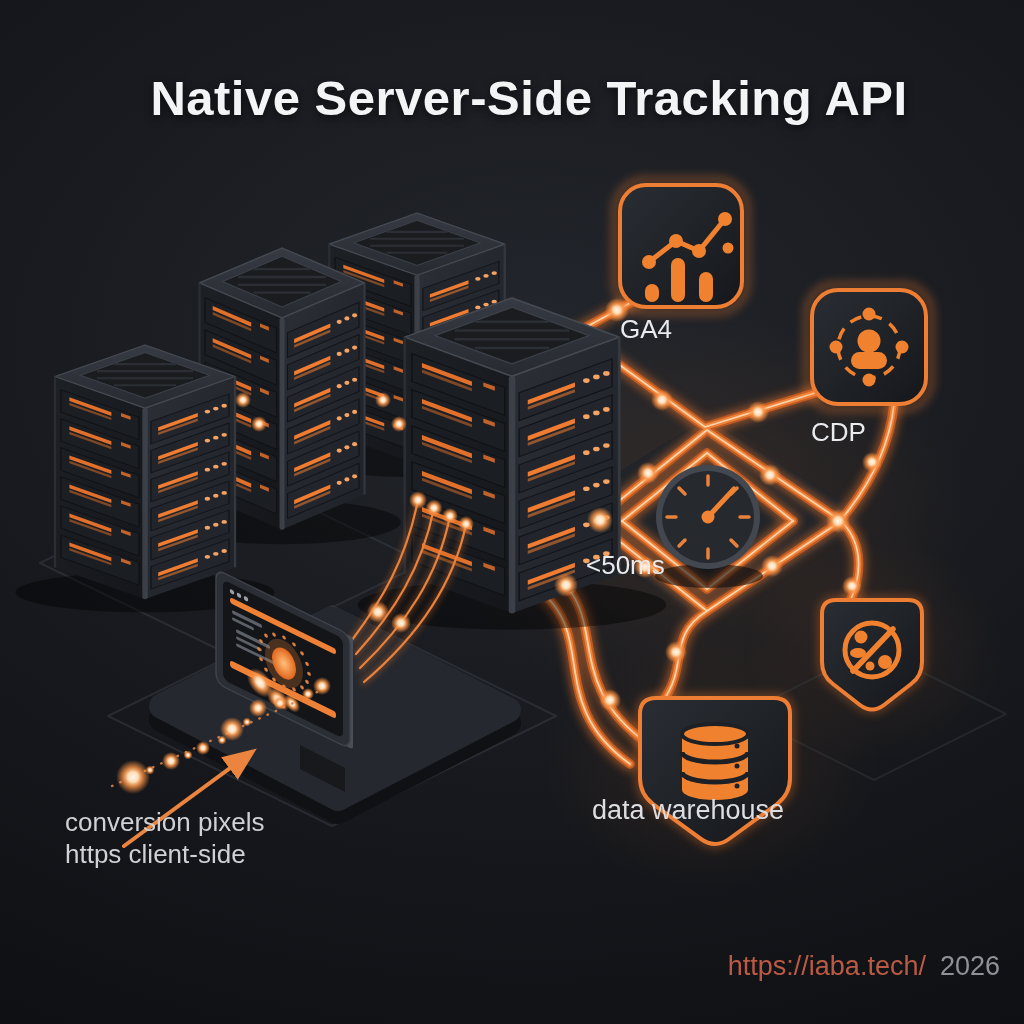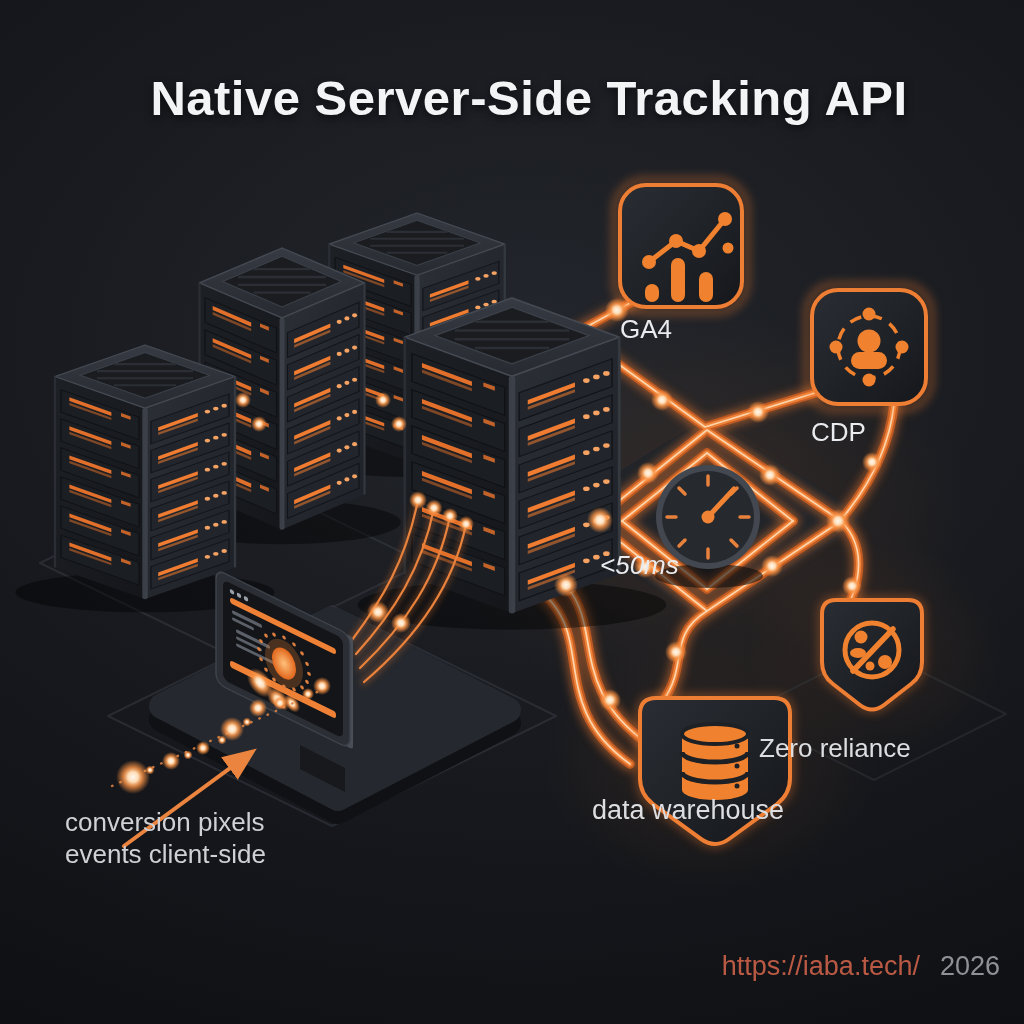--- a/index.html
+++ b/index.html
@@ -6,27 +6,27 @@
   .stage{position:relative;width:1024px;height:1024px;overflow:hidden;
     background:radial-gradient(120% 90% at 50% 34%, #23262c 0%, #181a1f 42%, #0b0c0f 100%);
     font-family:"Liberation Sans", sans-serif;padding-left:34px;}
   .stage svg{position:absolute;left:0;top:0;}
   .label{position:absolute;color:#e9ebee;}
   .title{left:0;right:0;top:70px;text-align:center;font-size:49px;font-weight:700;
     color:#f3f4f6;letter-spacing:.5px;text-shadow:0 3px 8px rgba(0,0,0,.6);}
   .node-label{font-size:26px;font-weight:400;color:#e9ebee;}
   .lbl-ga4{left:620px;top:314px;width:122px;}
   .lbl-cdp{left:811px;top:417px;width:114px;}
-  .lbl-latency{left:600px;top:550px;width:120px;font-style:italic;}
+  .lbl-latency{left:586px;top:550px;width:120px;}
   .lbl-warehouse{left:592px;top:795px;width:200px;font-size:27px;color:#dcdee1;}
   .lbl-nopixels{left:759px;top:733px;width:240px;line-height:31px;color:#dcdee1;}
   .lbl-conversion{left:65px;top:806px;text-align:left;font-size:26px;line-height:32px;color:#cfd1d4;}
   .footer{position:absolute;right:58px;top:951px;font-size:27px;}
   .footer .url{color:#bb5a44;margin-top:32px;}
-  .footer .year{color:#8e9196;margin-left:20px;}
+  .footer .year{color:#8e9196;margin-left:14px;}
   .band-glow{stroke:#e8772e;stroke-width:14;opacity:.55;fill:none;stroke-linejoin:round;stroke-linecap:round;filter:url(#blur5);}
   .band-base{stroke:#c05a23;stroke-width:9.5;fill:none;stroke-linejoin:round;stroke-linecap:round;}
   .band-mid{stroke:#ee8238;stroke-width:5.5;fill:none;stroke-linejoin:round;stroke-linecap:round;}
   .band-core{stroke:#ffd9b4;stroke-width:1.7;fill:none;stroke-linejoin:round;stroke-linecap:round;opacity:.95;}
   .thin{stroke:#e8823c;stroke-width:2.2;fill:none;stroke-linecap:round;}
   .thin-glow{stroke:#e8772e;stroke-width:6;opacity:.35;fill:none;stroke-linecap:round;filter:url(#blur3);}
   .floorline{fill:none;stroke:#3a3e45;stroke-width:2;stroke-linejoin:round;}
 </style>
 </head>
 <body>
@@ -398,22 +398,22 @@
     </g>
   </g>
 </svg>
 
   <div class="label title">Native Server-Side Tracking API</div>
   <div class="label node-label lbl-ga4">GA4</div>
   <div class="label node-label lbl-cdp">CDP</div>
   <div class="label node-label lbl-latency">&lt;50ms</div>
   <div class="label node-label lbl-warehouse">data warehouse</div>
   <div class="label node-label lbl-nopixels">
-    <span>Zero reliance</span><br>
+    <br>
   </div>
   <div class="label lbl-conversion">
     <span>conversion pixels</span><br>
-    <span>events client-side</span>
+    <span>https client-side</span>
   </div>
   <div class="footer">
     <span class="url">https://iaba.tech/</span><span class="year">2026</span>
   </div>
 </div>
 
 </body></html>

